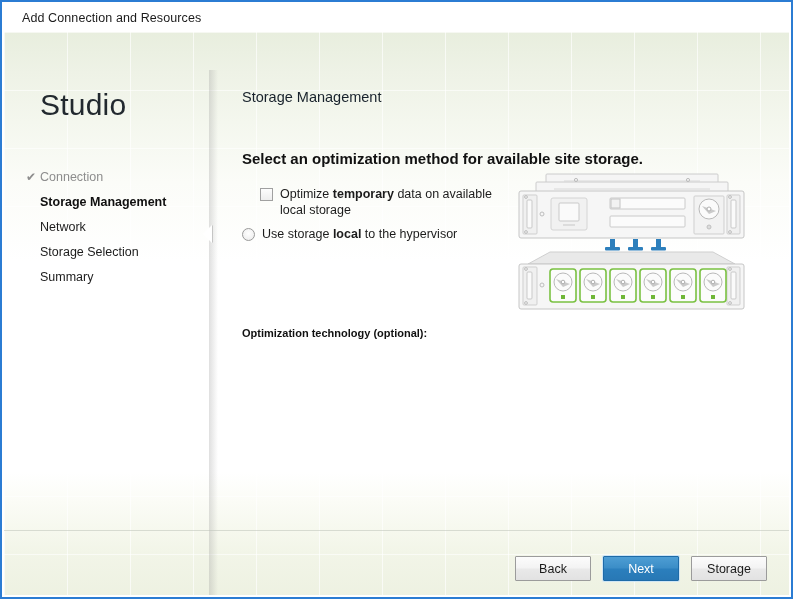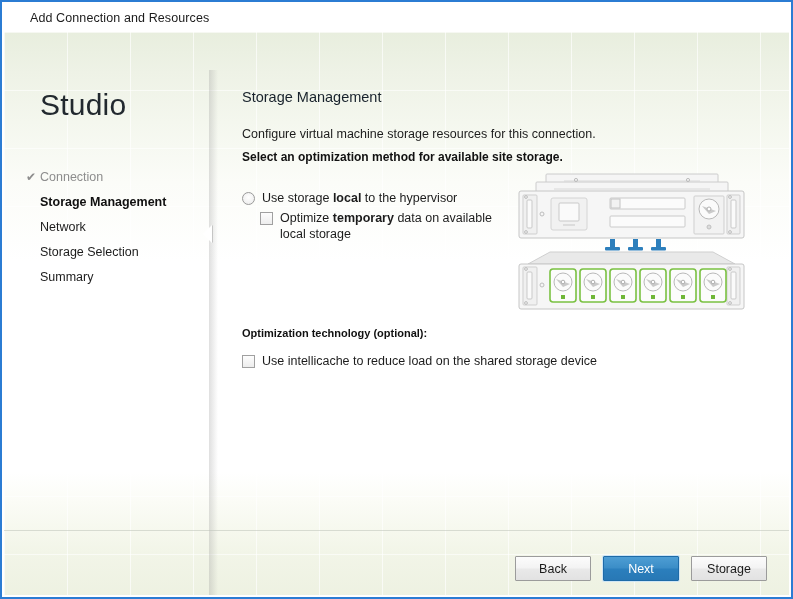--- a/index.html
+++ b/index.html
@@ -21,21 +21,21 @@
     background: #ffffff;
     overflow: hidden;
   }
 
   
   .titlebar {
     height: 32px;
     background: #ffffff;
     display: flex;
     align-items: center;
-    padding-left: 28px;
+    padding-left: 20px;
     box-sizing: border-box;
   }
   .titlebar-text {
     font-size: 12.5px;
     color: #1b1b1b;
     letter-spacing: 0.1px;
   }
 
   
   .wizard-body {
@@ -154,21 +154,21 @@
     position: absolute;
     left: 24px;
     top: 95px;
     font-size: 12.5px;
     color: #1c1c1c;
   }
   .intro-2 {
     position: absolute;
     left: 24px;
     top: 118px;
-    font-size: 12px;
+    font-size: 15px;
     color: #111111;
     font-weight: bold;
   }
 
   
   .options {
     position: absolute;
     left: 24px;
     top: 150px;
     width: 270px;
@@ -315,47 +315,42 @@
         </div>
       </div>
     </div>
 
     <div class="divider"></div>
     <div class="divider-arrow"></div>
 
     <div class="content">
 
       <div class="page-title">Storage Management</div>
-      <div class="intro-1">Configure virtual machine storage resources for this connection.</div>
       <div class="intro-2">Select an optimization method for available site storage.</div>
 
       <div class="options">
 
+
+        <div class="opt-row indent">
+          <span class="checkbox"></span>
+          <span class="opt-label">
+            <span>Optimize </span><b>temporary</b><span> data on available local storage</span>
+          </span>
+        </div>
 
         <div class="opt-row" style="margin-top:8px;">
           <span class="radio"></span>
           <span class="opt-label">
             <span>Use storage </span><b>local</b><span> to the hypervisor</span>
           </span>
         </div>
-
-        <div class="opt-row indent">
-          <span class="checkbox"></span>
-          <span class="opt-label">
-            <span>Optimize </span><b>temporary</b><span> data on available local storage</span>
-          </span>
-        </div>
       </div>
 
       <div class="optimization">
         <div class="opt-heading">Optimization technology (optional):</div>
-        <div class="opt-row">
-          <span class="checkbox"></span>
-          <span class="opt-label">Use intellicache to reduce load on the shared storage device</span>
-        </div>
       </div>
 
       <div class="illustration">
         <svg width="235" height="140" viewBox="0 0 235 140" xmlns="http://www.w3.org/2000/svg">
           <g fill="#f5f5f5" stroke="#cccccc" stroke-width="1">
 
             <rect x="32" y="2" width="172" height="14" rx="1"></rect>
             <rect x="22" y="10" width="192" height="14" rx="1"></rect>
           </g>
           <g stroke="#d8d8d8" stroke-width="1" fill="none">

